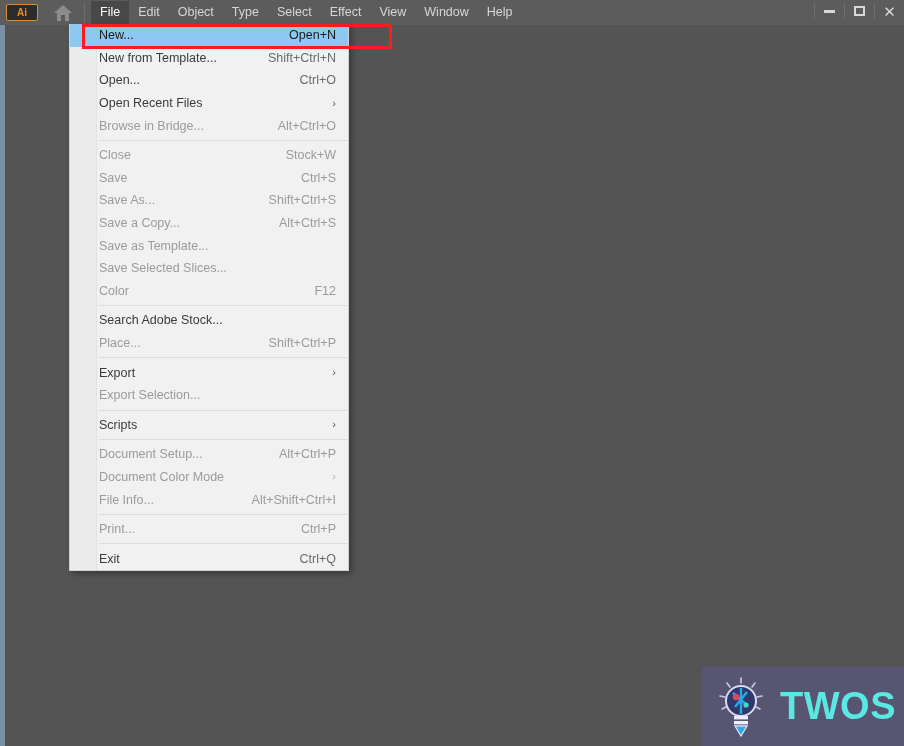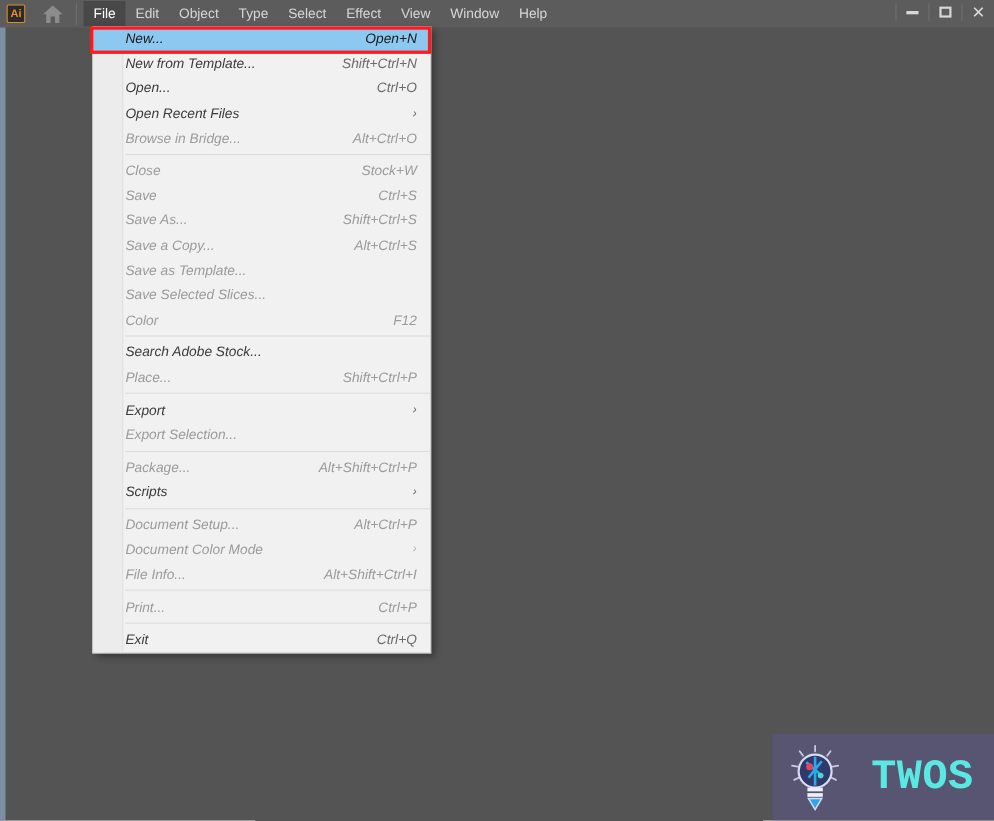--- a/index.html
+++ b/index.html
@@ -33,21 +33,21 @@
     position: absolute;
     left: 0; top: 0;
     width: 904px; height: 25px;
     background: #5c5c5c;
     display: flex;
     align-items: center;
     z-index: 20;
   }
 
   .ai-badge {
-    width: 17px; height: 17px;
+    width: 32px; height: 17px;
     margin-left: 6px;
     background: #2b2b2b;
     border: 1px solid #d98d2b;
     border-radius: 2px;
     color: #f08c1e;
     font-size: 10px;
     font-weight: bold;
     line-height: 15px;
     text-align: center;
     font-family: "Liberation Sans", sans-serif;
@@ -114,29 +114,28 @@
   .wglyph-close {
     color: #d8d8d8;
     font-size: 15px;
     line-height: 15px;
     font-family: "Liberation Sans", sans-serif;
   }
 
   
   .dropdown {
     position: absolute;
-    left: 84px; top: 24px;
-    width: 308px;
+    left: 69px; top: 24px;
+    width: 280px;
     background: #f1f1f1;
     border: 1px solid #d0d0d0;
     border-top: none;
     box-shadow: 3px 3px 6px rgba(0,0,0,0.32);
     z-index: 30;
     padding: 0;
-    font-style: italic;
   }
 
   .dd-gutter {
     position: absolute;
     left: 0; top: 0;
     width: 27px; height: 100%;
     background: #ececec;
     border-right: 1px solid #e2e2e2;
     z-index: 0;
   }
@@ -207,22 +206,22 @@
     flex: none;
     display: flex;
     align-items: center;
     justify-content: center;
   }
   .wm-text {
     color: #5ae8e3;
     font-size: 38px;
     font-weight: bold;
     letter-spacing: 0.5px;
-    font-family: Liberation Mono, monospace;
-    margin-left: 20px;
+    font-family: Liberation Sans, sans-serif;
+    margin-left: 8px;
   }
 </style>
 </head>
 <body>
 
 <div id="app">
 
   <div class="left-strip"></div>
 
   <div class="menubar">
@@ -322,24 +321,20 @@
         </div>
         <div class="dd-sep"></div>
         <div class="dd-item">
           <span class="dd-label">Export</span>
           <span class="dd-arrow">›</span>
         </div>
         <div class="dd-item disabled">
           <span class="dd-label">Export Selection...</span>
         </div>
         <div class="dd-sep"></div>
-        <div class="dd-item disabled">
-          <span class="dd-label">Package...</span>
-          <span class="dd-accel">Alt+Shift+Ctrl+P</span>
-        </div>
         <div class="dd-item">
           <span class="dd-label">Scripts</span>
           <span class="dd-arrow">›</span>
         </div>
         <div class="dd-sep"></div>
         <div class="dd-item disabled">
           <span class="dd-label">Document Setup...</span>
           <span class="dd-accel">Alt+Ctrl+P</span>
         </div>
         <div class="dd-item disabled">

